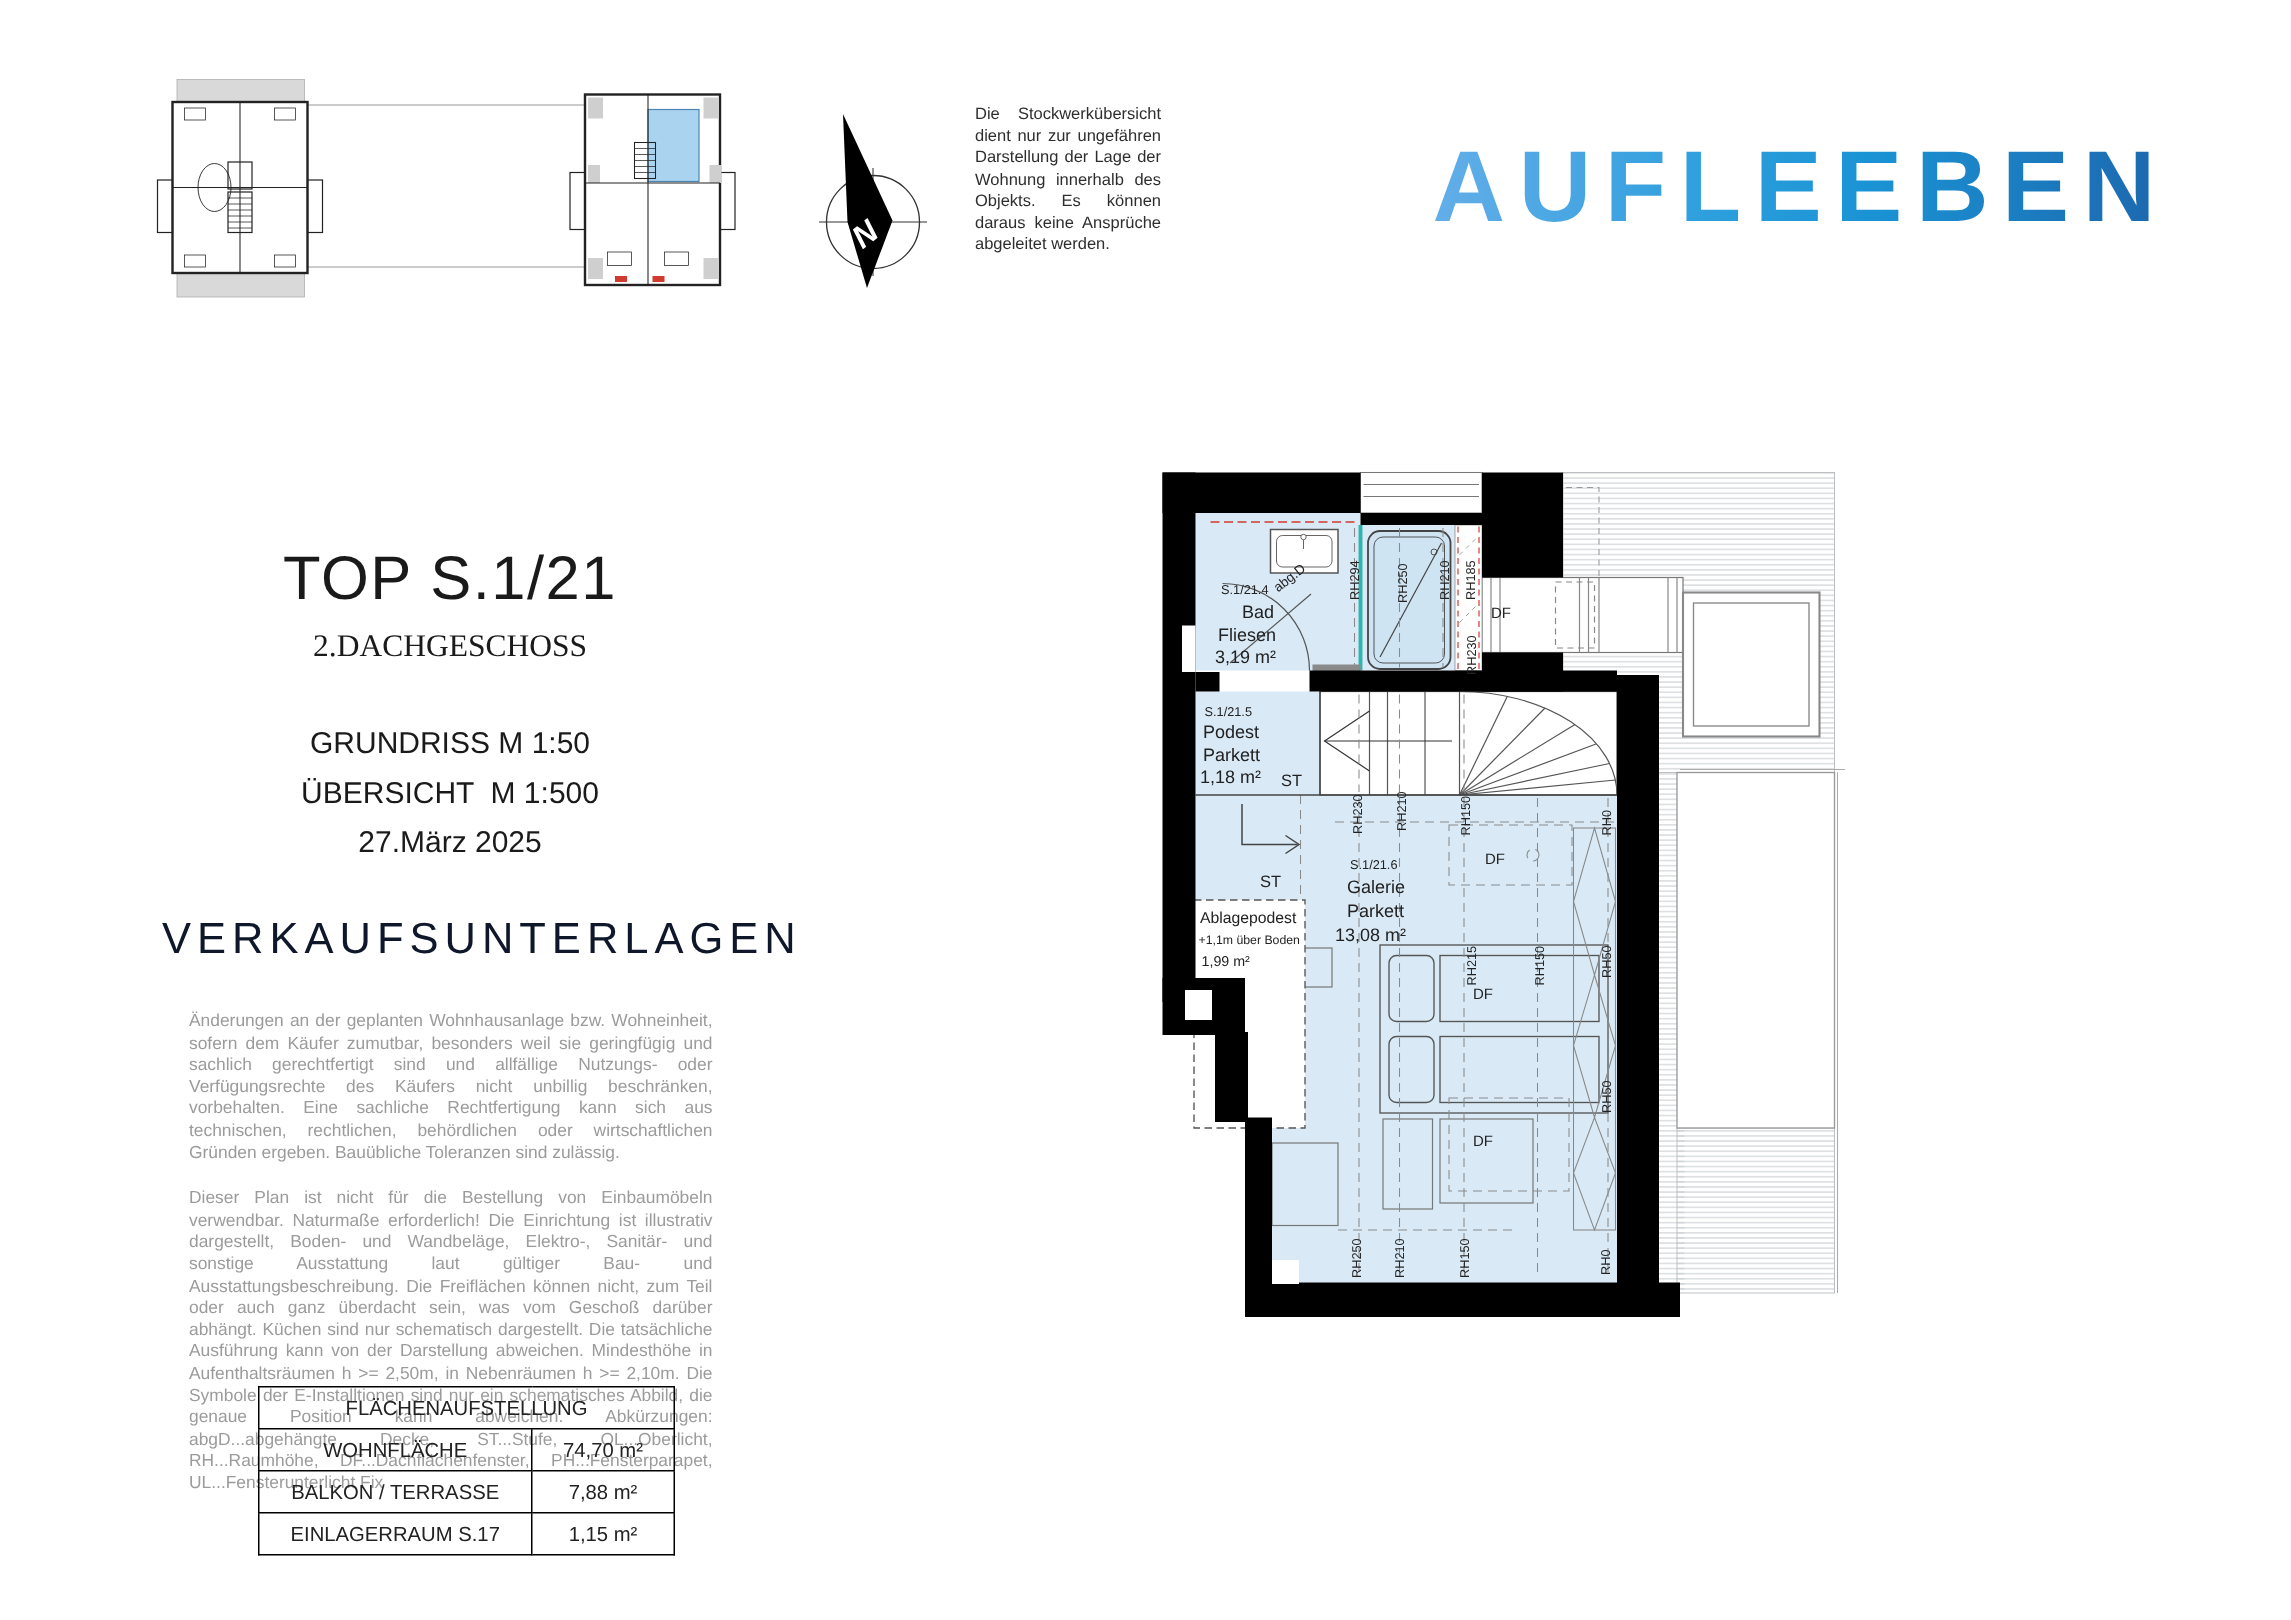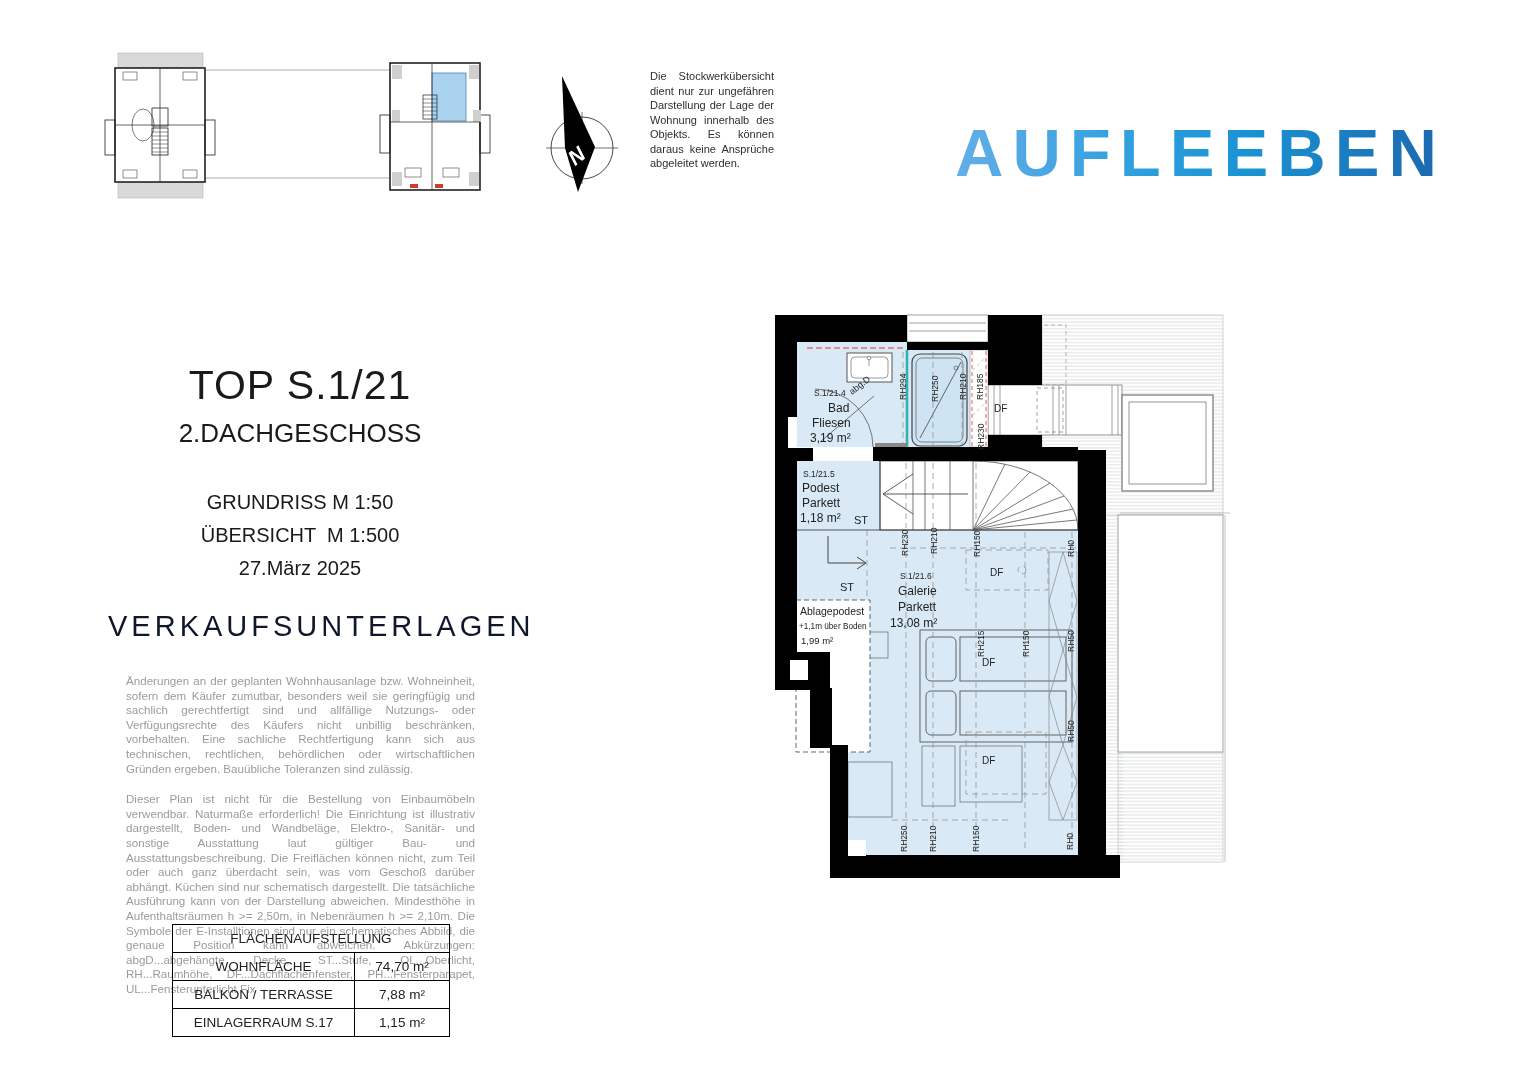--- a/index.html
+++ b/index.html
@@ -6,27 +6,27 @@
   body{width:1527px;height:1080px;position:relative;overflow:hidden;
        font-family:"Liberation Sans",sans-serif;color:#1a1a1a;}
   .abs{position:absolute;}
 
   
   .overview-note{left:650px;top:69px;width:124px;font-size:11px;line-height:1.32;
                  text-align:justify;color:#2e2e2e;}
   .logo{left:955px;top:86px;width:530px;height:80px;font-size:67px;font-weight:bold;
         letter-spacing:0.135em;white-space:nowrap;
         background:linear-gradient(90deg,#63aee8 0%,#2d9fdd 35%,#1a93d4 55%,#1d5fa7 100%);
-        -webkit-background-clip:text;background-clip:text;color:transparent;margin-top:28px;}
+        -webkit-background-clip:text;background-clip:text;color:transparent;}
 
   
   .title-block{left:100px;top:362px;width:400px;text-align:center;}
   .title-block div{white-space:pre;}
   .t-top{font-size:41px;letter-spacing:1px;}
-  .t-floor{font-size:26px;margin-top:9px;}
+  .t-floor{font-size:21px;margin-top:9px;font-family:Liberation Serif, serif;}
   .t-scale{font-size:20px;margin-top:10px;}
   .t-scale1{margin-top:42px;}
 
   
   .sales-heading{left:108px;top:610px;font-size:29px;letter-spacing:4px;color:#0f172a;
                  white-space:nowrap;}
   .sales-text{left:110px;top:658px;width:381px;font-size:11.6px;line-height:1.26;
               text-align:justify;color:#9b9b9b;}
   .sales-text p{margin:16px;}
 

